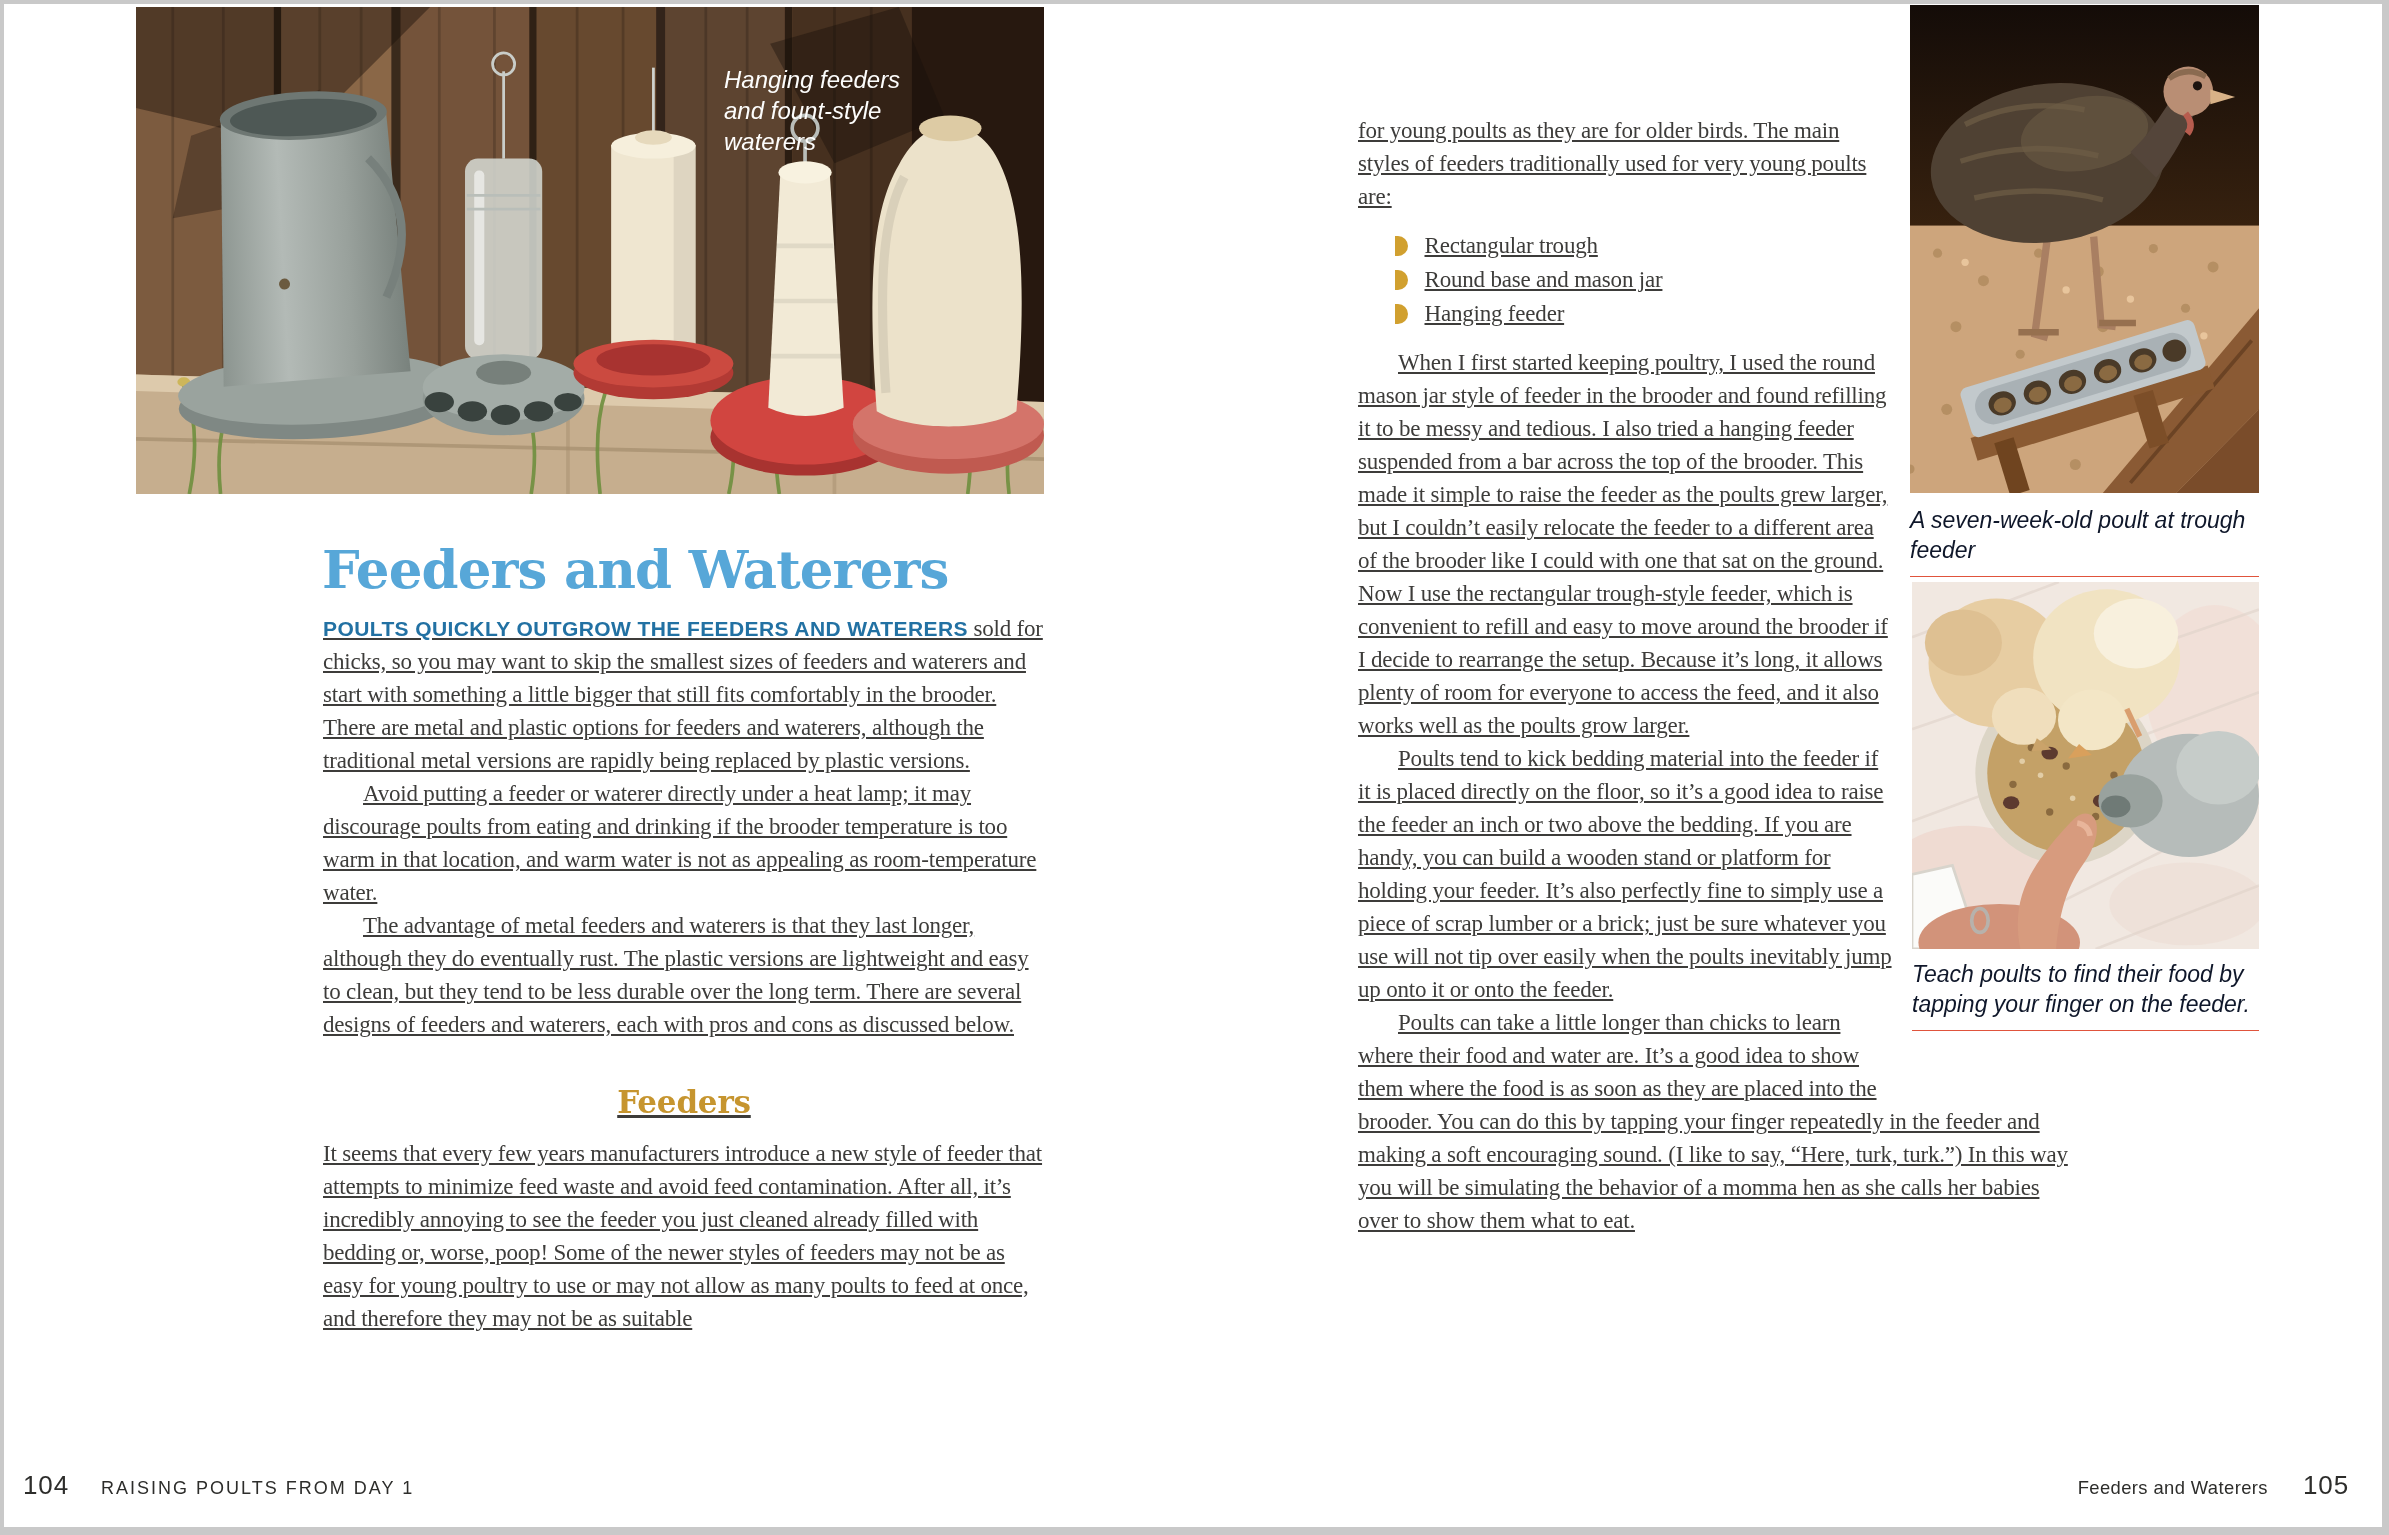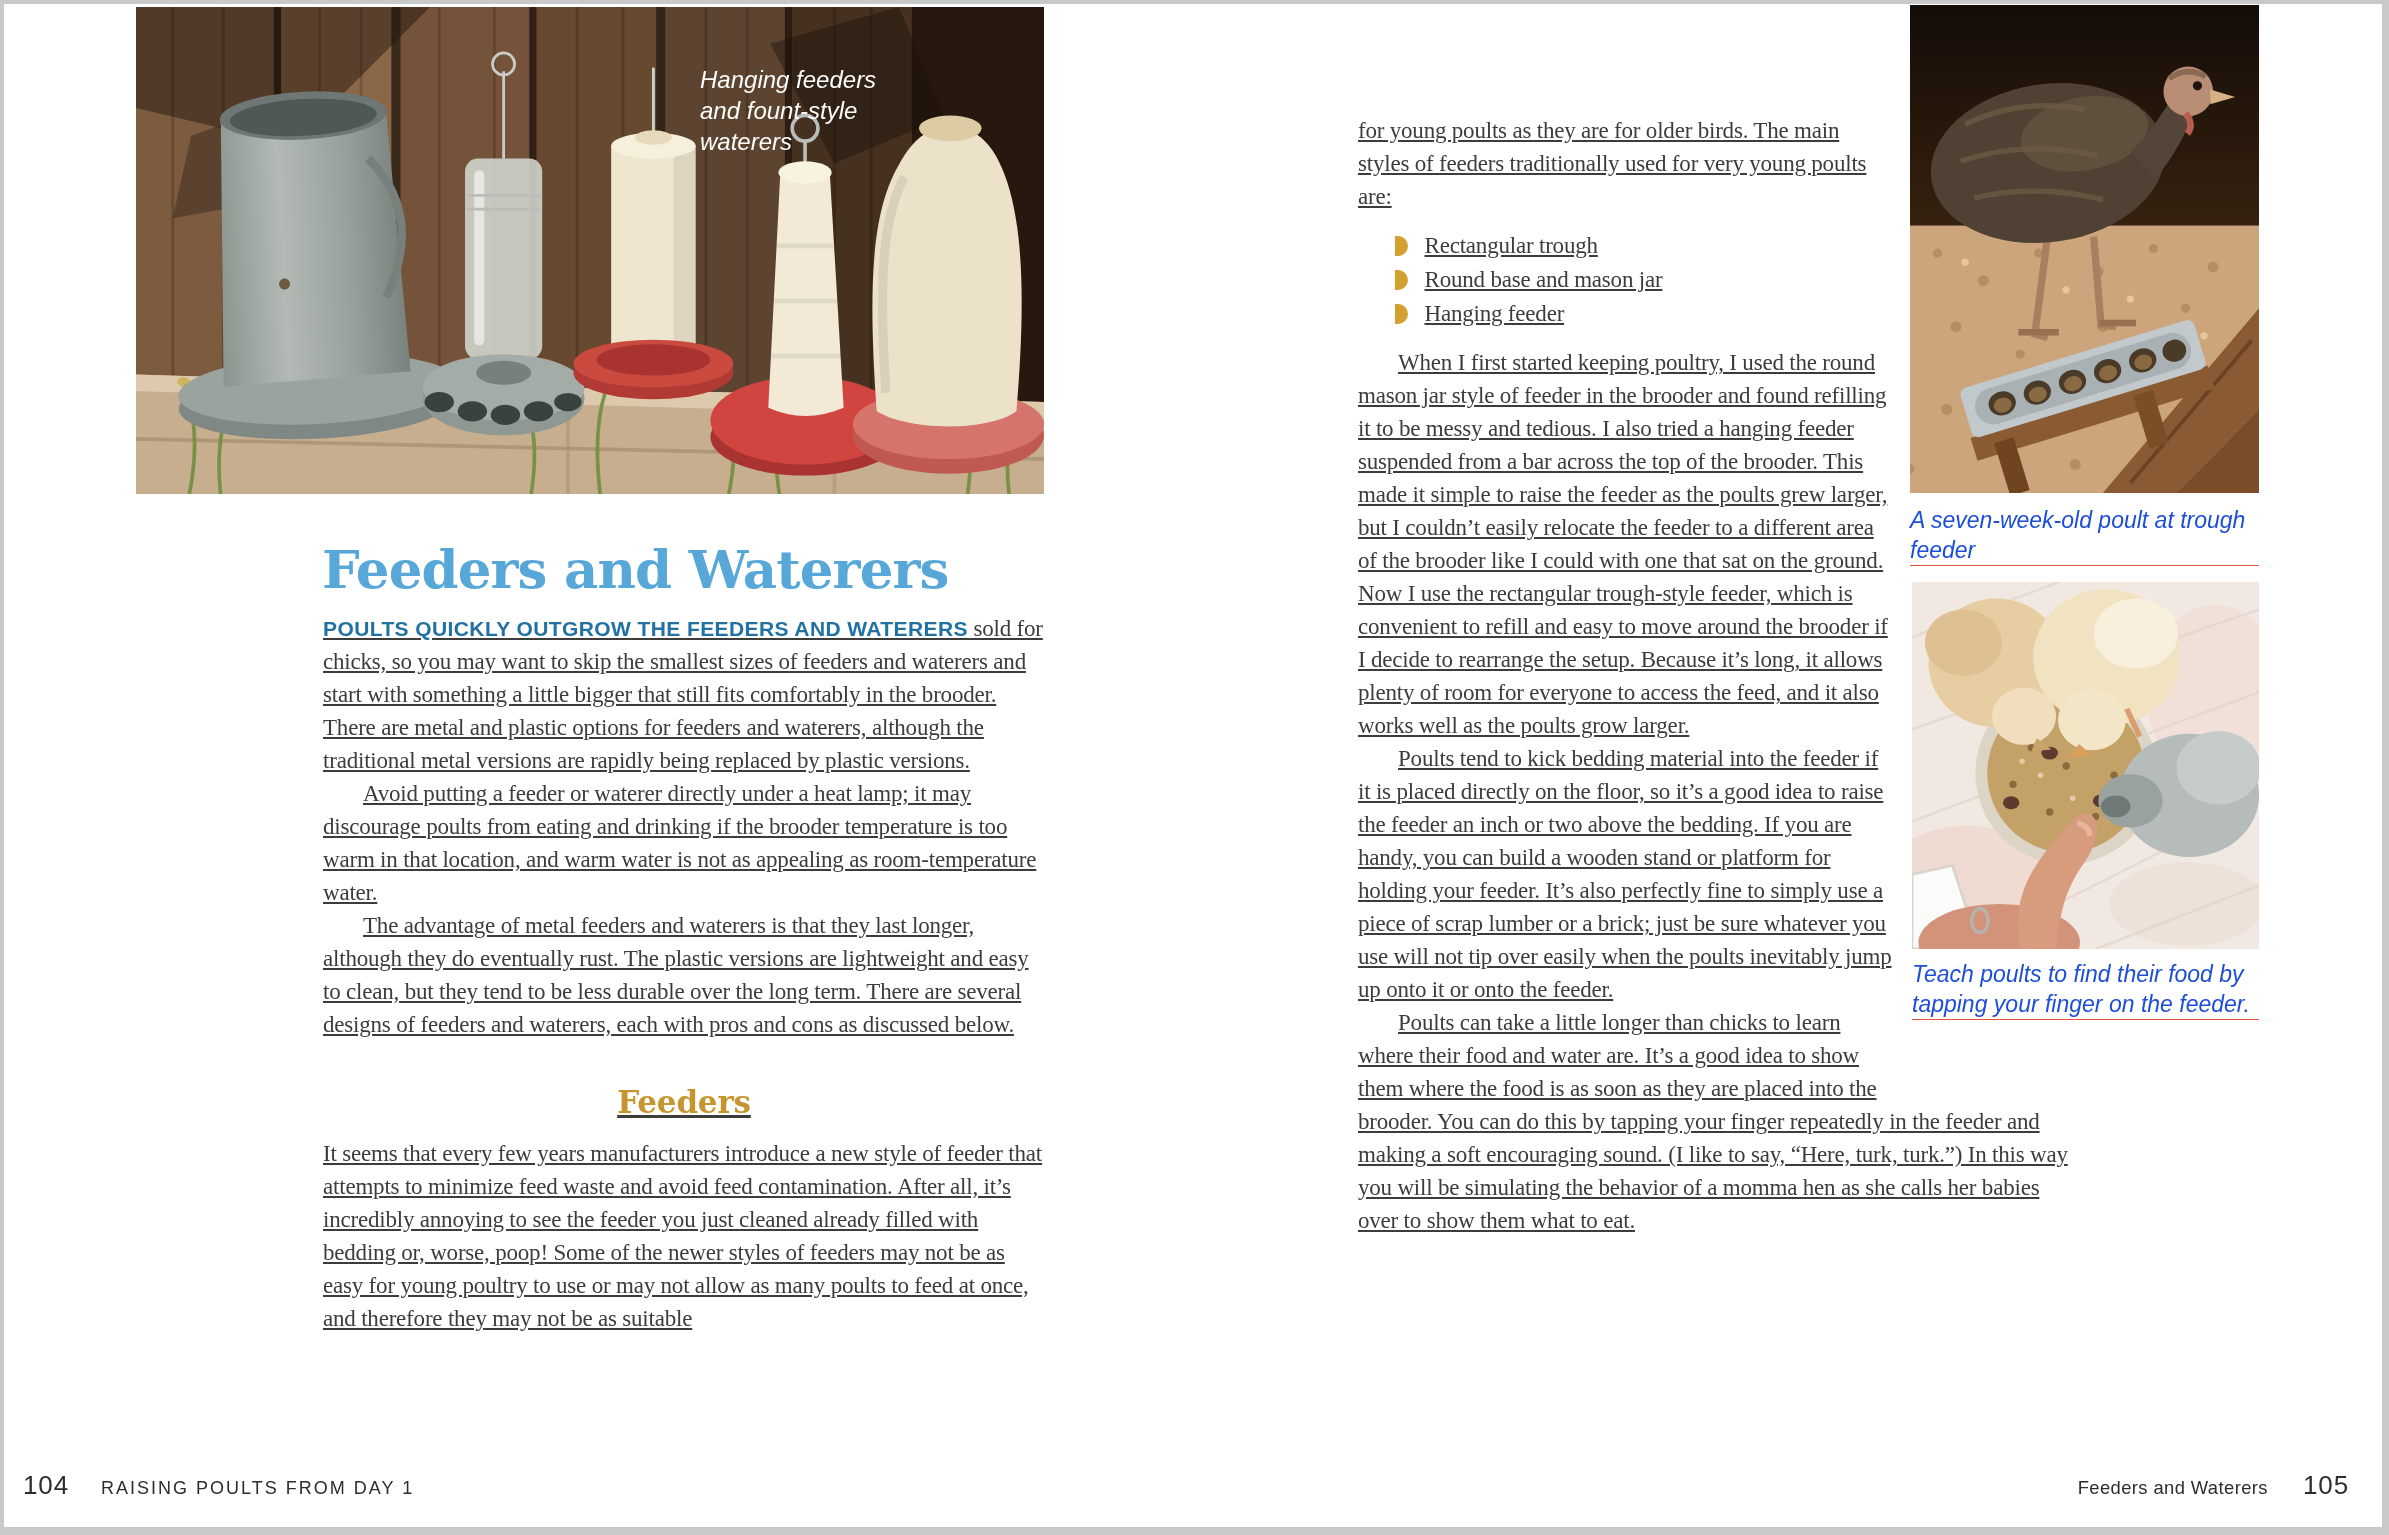--- a/index.html
+++ b/index.html
@@ -13,21 +13,21 @@
   .frame{position:relative;width:2389px;height:1536px;background:var(--frame-bg);overflow:hidden;
          font-family:"Liberation Serif",serif;color:var(--body-ink);}
   .spread{position:absolute;left:3.7px;top:3.7px;right:7.4px;bottom:9.2px;background:var(--page-bg);}
 
   
   figure{position:absolute;overflow:hidden;}
   .photo-left{left:136px;top:7.4px;width:908px;height:487px;}
   .photo-r1{left:1910px;top:4.6px;width:349px;height:488px;}
   .photo-r2{left:1912px;top:582px;width:347px;height:367px;}
   figure svg{display:block;width:100%;height:100%;}
-  .caption-overlay{position:absolute;left:700px;top:64px;width:221px;
+  .caption-overlay{position:absolute;left:724px;top:64px;width:221px;
     font:italic 24px/31px "Liberation Sans",sans-serif;color:#fdfdfc;}
 
   
   .col{position:absolute;font-size:23px;line-height:33px;letter-spacing:-0.2px;text-decoration:underline;}
   .col-left{left:323px;top:612px;width:722px;}
   .col-right{left:1358px;top:114px;width:722px;}
   p{margin:0;}
   .ind{text-indent:40px;}
   h1.title{position:absolute;left:322px;top:540px;
     font:700 53px/59px "DejaVu Serif",serif;color:var(--heading-blue);letter-spacing:-0.9px;}
@@ -35,22 +35,22 @@
   .lead-caps{font:700 21px "Liberation Sans",sans-serif;color:var(--lead-blue);letter-spacing:0.4px;text-align:center;}
 
   ul.feeder-list{list-style:none;margin:15.6px 0 15.6px 0;padding-left:37px;}
   ul.feeder-list li{display:flex;align-items:flex-start;gap:16.5px;line-height:34px;}
   .bullet{flex:0 0 auto;width:13px;height:20px;margin-top:7.4px;background:var(--bullet-gold);
           border-radius:0 10px 10px 0;}
 
   .photo-gap{float:right;width:187px;height:959px;}
 
   
-  .photo-cap{position:absolute;font:italic 23px/30px "Liberation Sans",sans-serif;color:#1d4ed8;
-             border-bottom:1.8px solid var(--caption-rule);}
+  .photo-cap{position:absolute;font:italic 23px/30px "Liberation Sans",sans-serif;color:#0f172a;
+             padding-bottom:11px;border-bottom:1.8px solid var(--caption-rule);}
   .cap1{left:1910px;top:505px;width:349px;}
   .cap2{left:1912px;top:959px;width:347px;}
 
   
   .footer{position:absolute;top:1470px;display:flex;align-items:baseline;
           font-family:"Liberation Sans",sans-serif;color:#2d2d2b;}
   .footer-left{left:23px;gap:32px;}
   .footer-right{right:40px;gap:35px;}
   .folio{font-size:26px;letter-spacing:0.9px;}
   .running{font-size:18px;letter-spacing:2px;}

